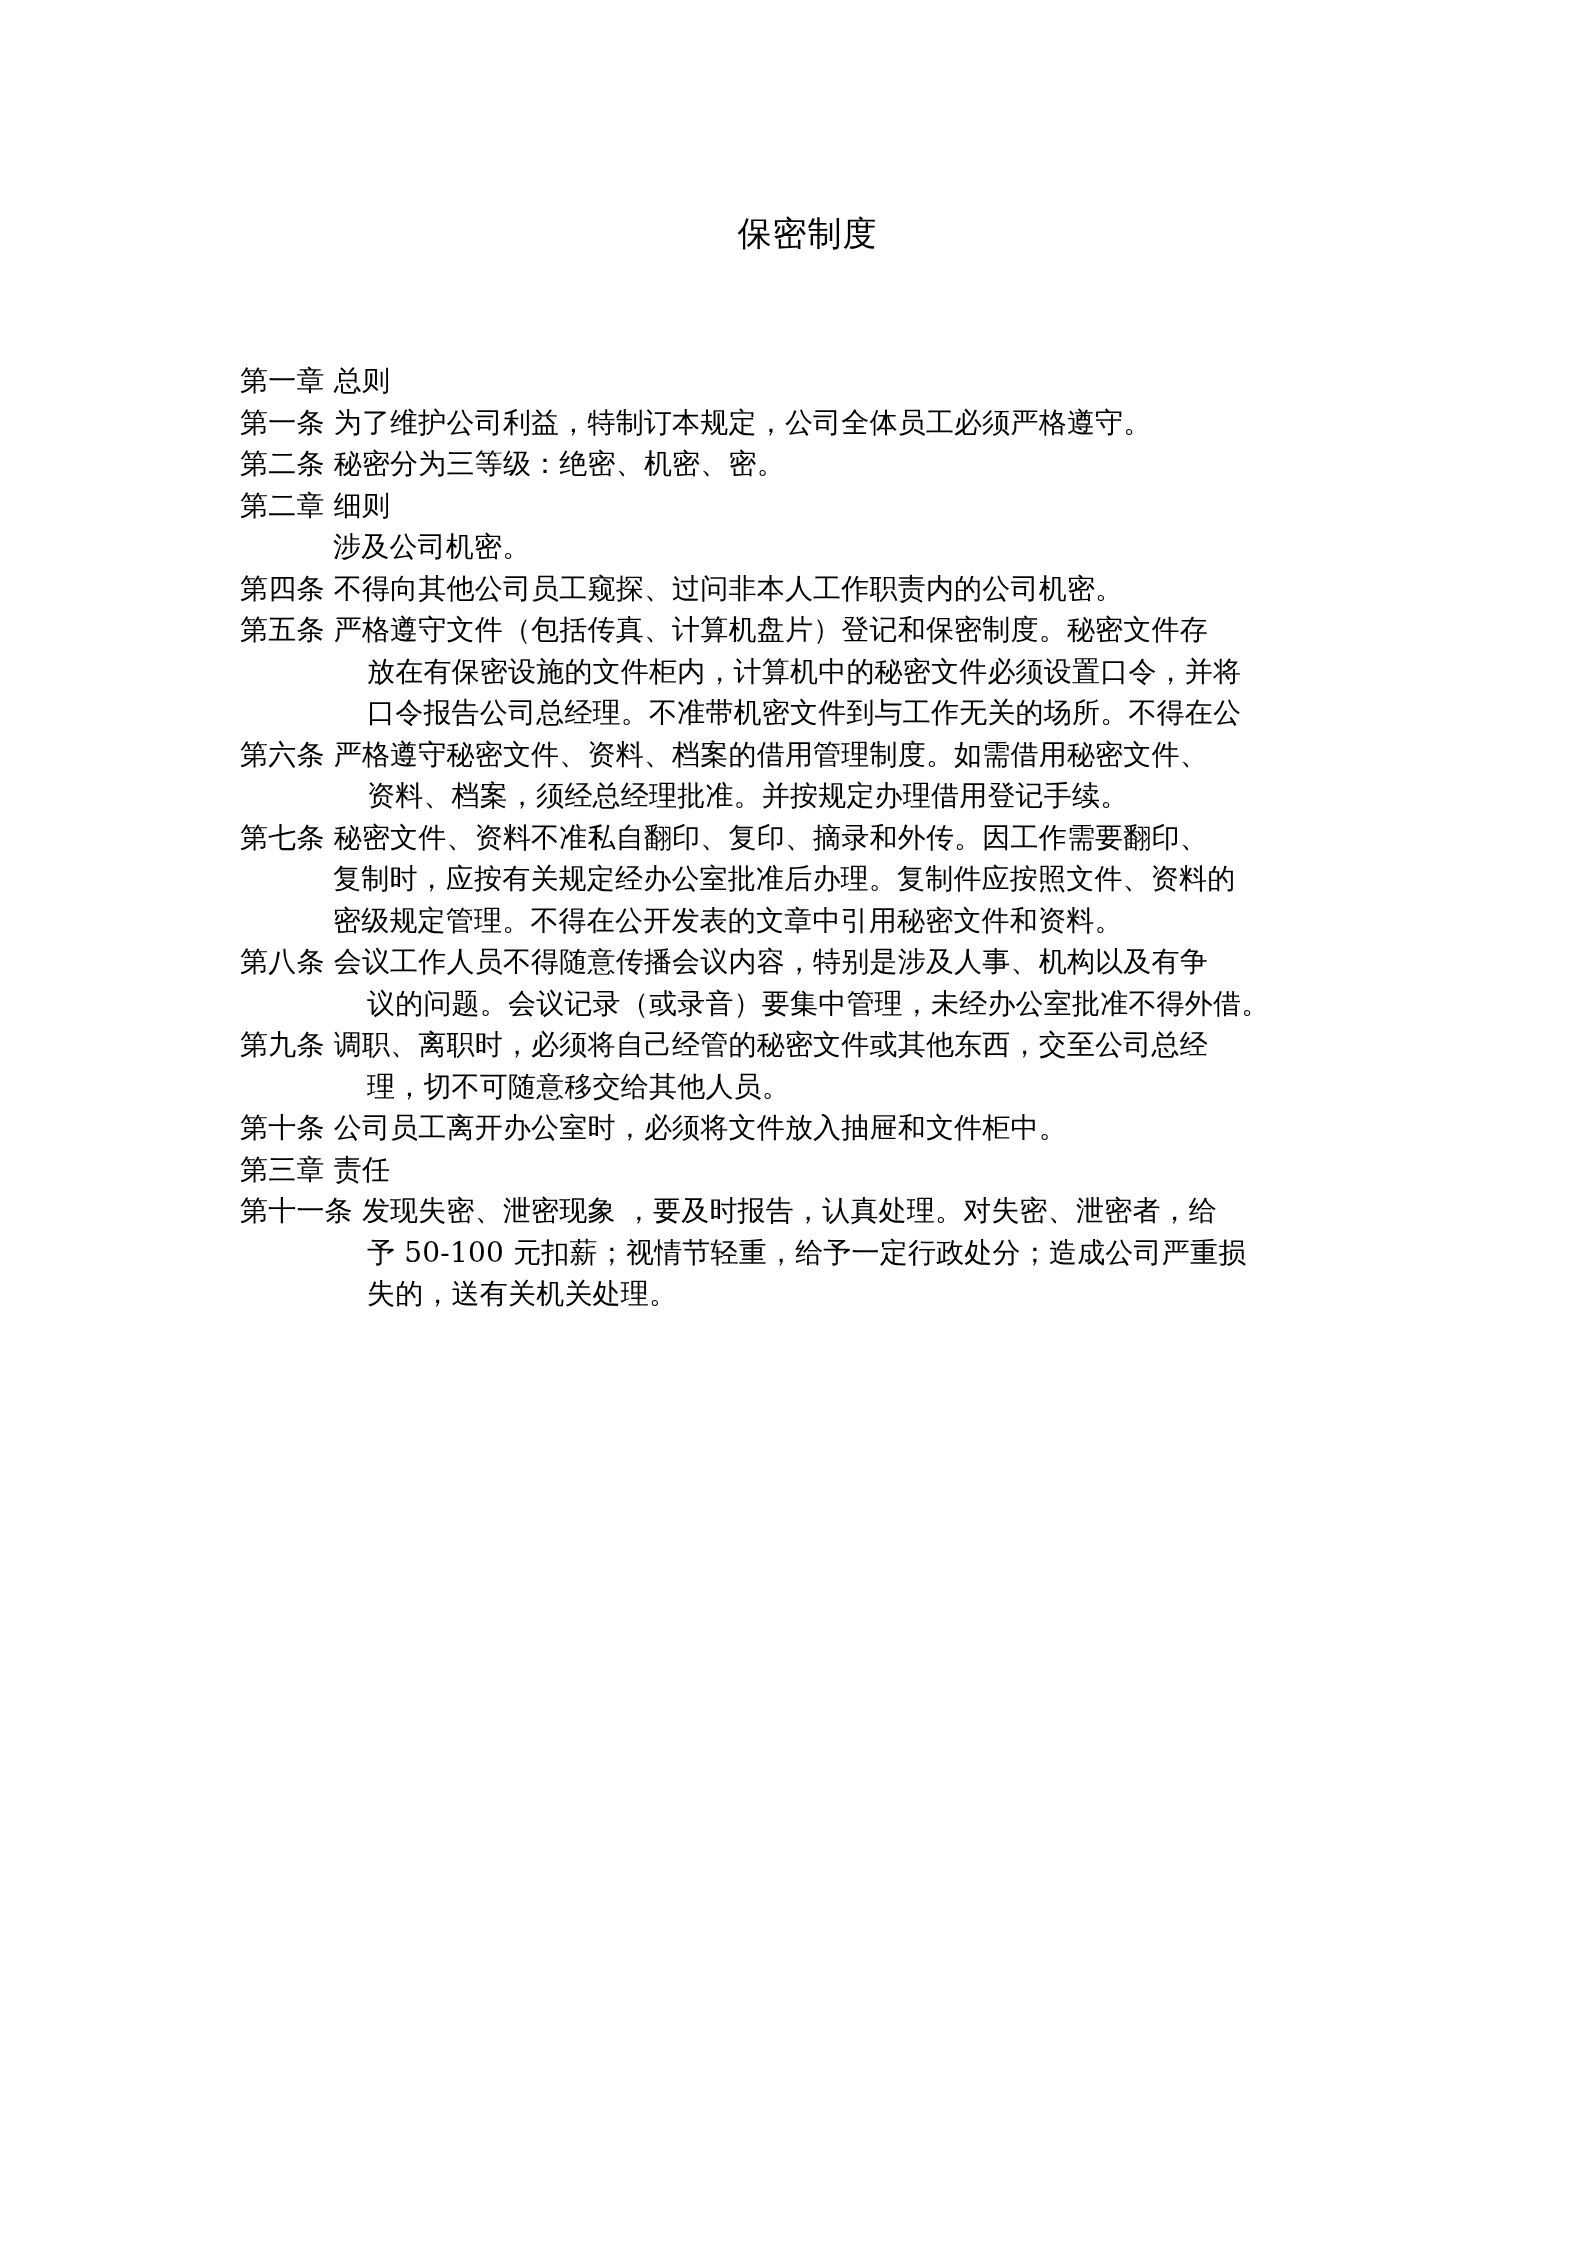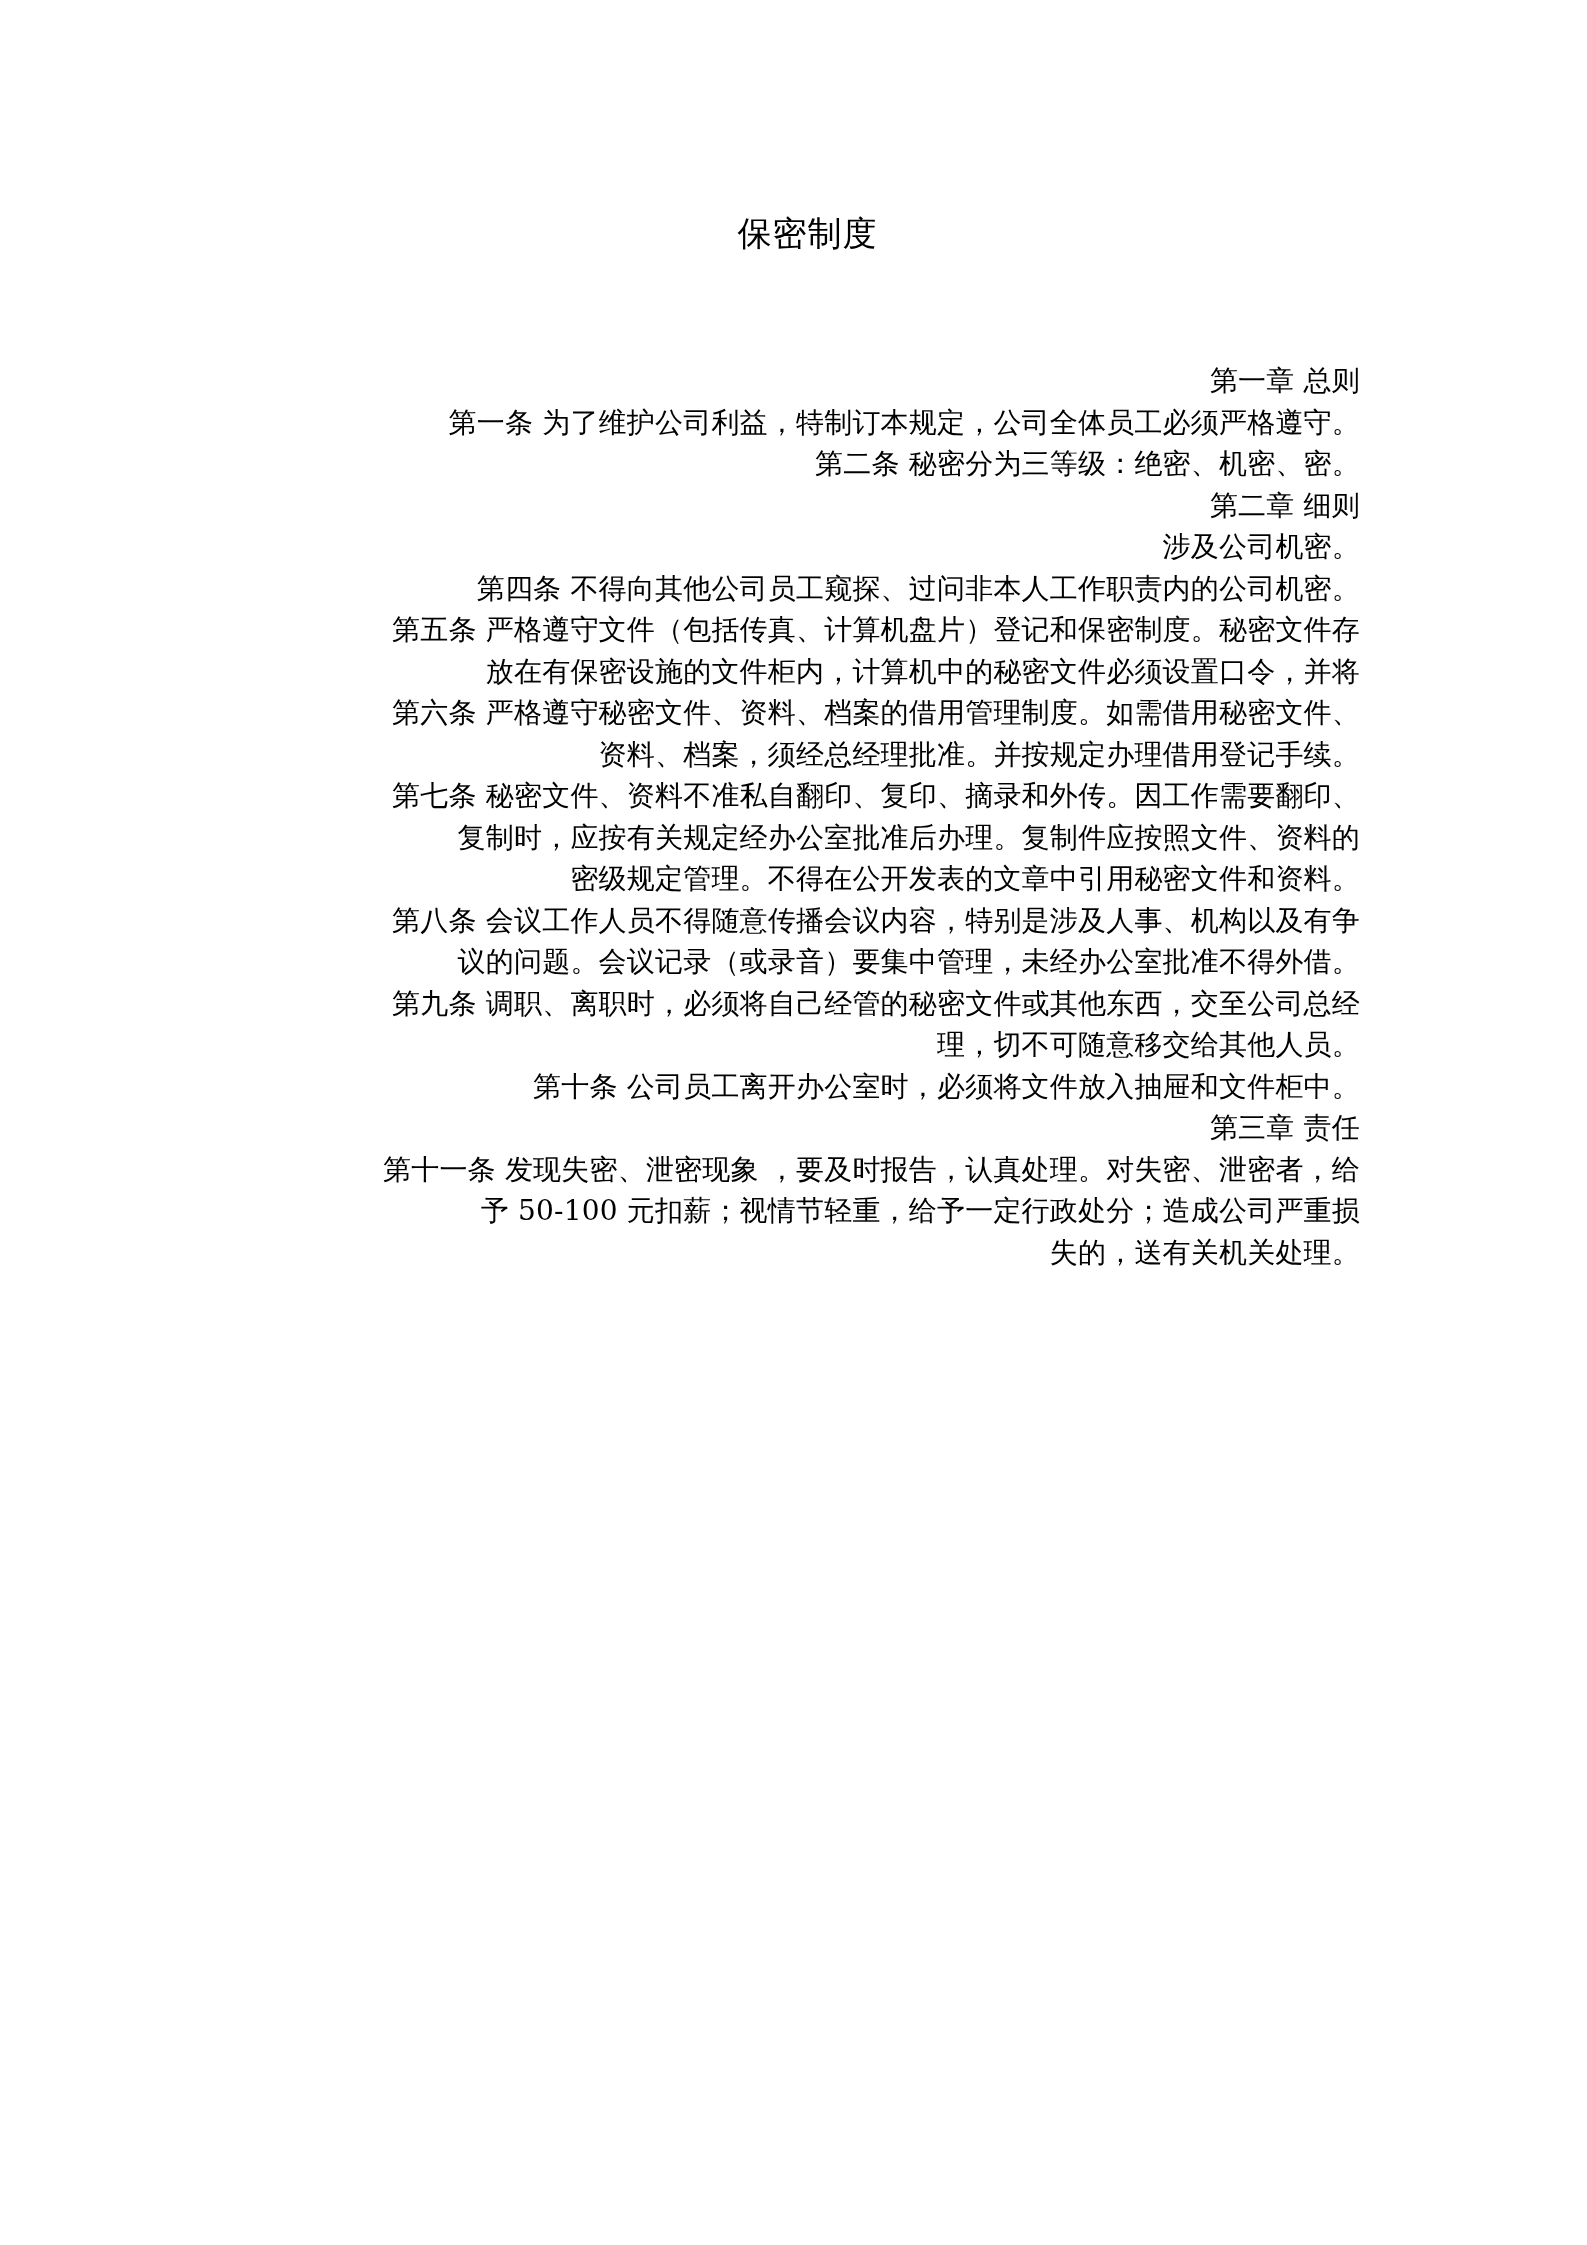--- a/index.html
+++ b/index.html
@@ -1,38 +1,39 @@
 <!DOCTYPE html>
 <html><head>
   <meta charset="utf-8">
   <style>
     html, body { margin: 0; padding: 0; background: #ffffff; }
     body { width: 1587px; height: 2245px; position: relative; overflow: hidden; color: #000; font-family: "DejaVu Serif", "Liberation Serif", serif; }
     .title { position: absolute; top: 208px; left: 0; width: 1587px; text-align: center; font-size: 34px; line-height: 50px; letter-spacing: 1px; padding-left: 14px; }
-    .body { position: absolute; top: 360px; left: 240px; width: 1120px; text-align: right; }
+    .body { position: absolute; top: 360px; left: 240px; width: 1120px; }
     .line { height: 41.5px; line-height: 41.5px; font-size: 28px; white-space: nowrap; letter-spacing: 0.2px; }
     .lead { display: inline-block; }
     .indent-a { padding-left: 93px; }
     .indent-b { padding-left: 127px; }
   </style>
 </head>
 <body>
 
 <div>
   <div class="title">保密制度</div>
 
   <div class="body">
     <div class="line"><span class="lead">第一章</span><span> 总则</span></div>
     <div class="line"><span class="lead">第一条</span><span> 为了维护公司利益，特制订本规定，公司全体员工必须严格遵守。</span></div>
     <div class="line"><span class="lead">第二条</span><span> 秘密分为三等级：绝密、机密、密。</span></div>
     <div class="line"><span class="lead">第二章</span><span> 细则</span></div>
     <div class="line indent-a">涉及公司机密。</div>
     <div class="line"><span class="lead">第四条</span><span> 不得向其他公司员工窥探、过问非本人工作职责内的公司机密。</span></div>
     <div class="line"><span class="lead">第五条</span><span> 严格遵守文件（包括传真、计算机盘片）登记和保密制度。秘密文件存</span></div>
     <div class="line indent-b">放在有保密设施的文件柜内，计算机中的秘密文件必须设置口令，并将</div>
+    <div class="line indent-b">口令报告公司总经理。不准带机密文件到与工作无关的场所。不得在公</div>
     <div class="line"><span class="lead">第六条</span><span> 严格遵守秘密文件、资料、档案的借用管理制度。如需借用秘密文件、</span></div>
     <div class="line indent-b">资料、档案，须经总经理批准。并按规定办理借用登记手续。</div>
     <div class="line"><span class="lead">第七条</span><span> 秘密文件、资料不准私自翻印、复印、摘录和外传。因工作需要翻印、</span></div>
     <div class="line indent-a">复制时，应按有关规定经办公室批准后办理。复制件应按照文件、资料的</div>
     <div class="line indent-a">密级规定管理。不得在公开发表的文章中引用秘密文件和资料。</div>
     <div class="line"><span class="lead">第八条</span><span> 会议工作人员不得随意传播会议内容，特别是涉及人事、机构以及有争</span></div>
     <div class="line indent-b">议的问题。会议记录（或录音）要集中管理，未经办公室批准不得外借。</div>
     <div class="line"><span class="lead">第九条</span><span> 调职、离职时，必须将自己经管的秘密文件或其他东西，交至公司总经</span></div>
     <div class="line indent-b">理，切不可随意移交给其他人员。</div>
     <div class="line"><span class="lead">第十条</span><span> 公司员工离开办公室时，必须将文件放入抽屉和文件柜中。</span></div>

